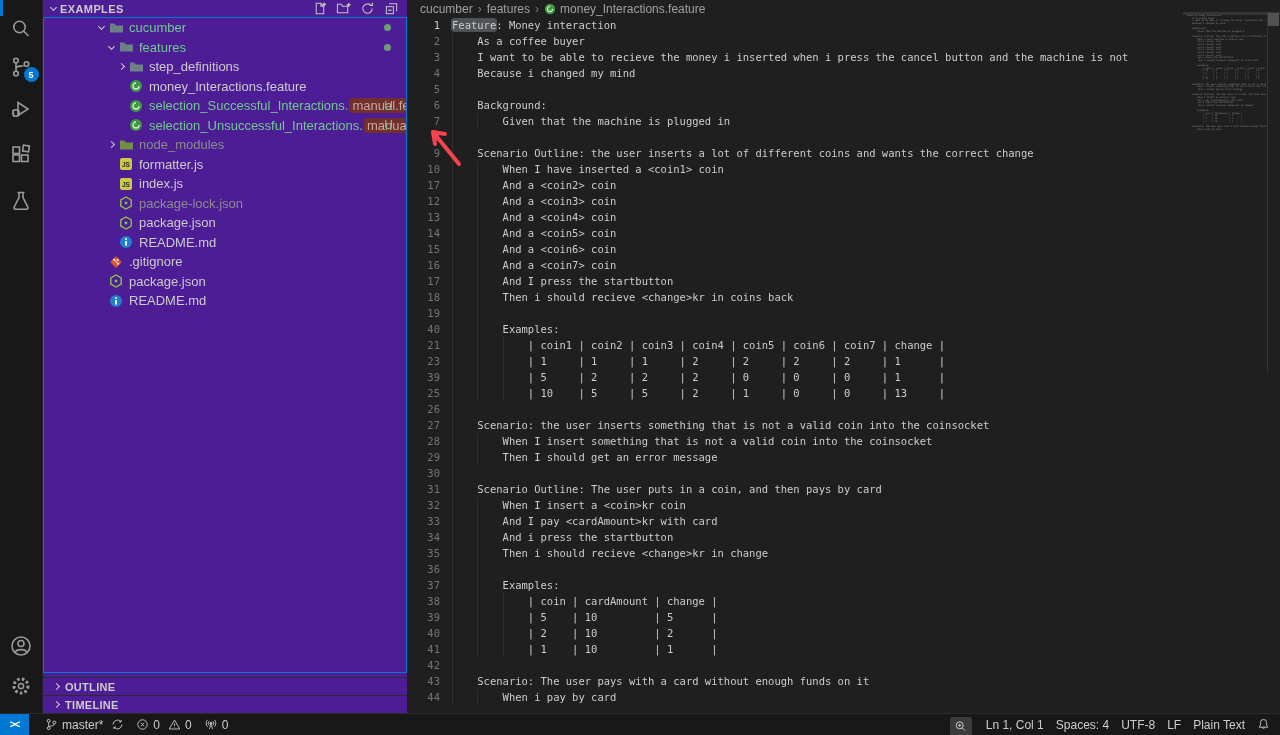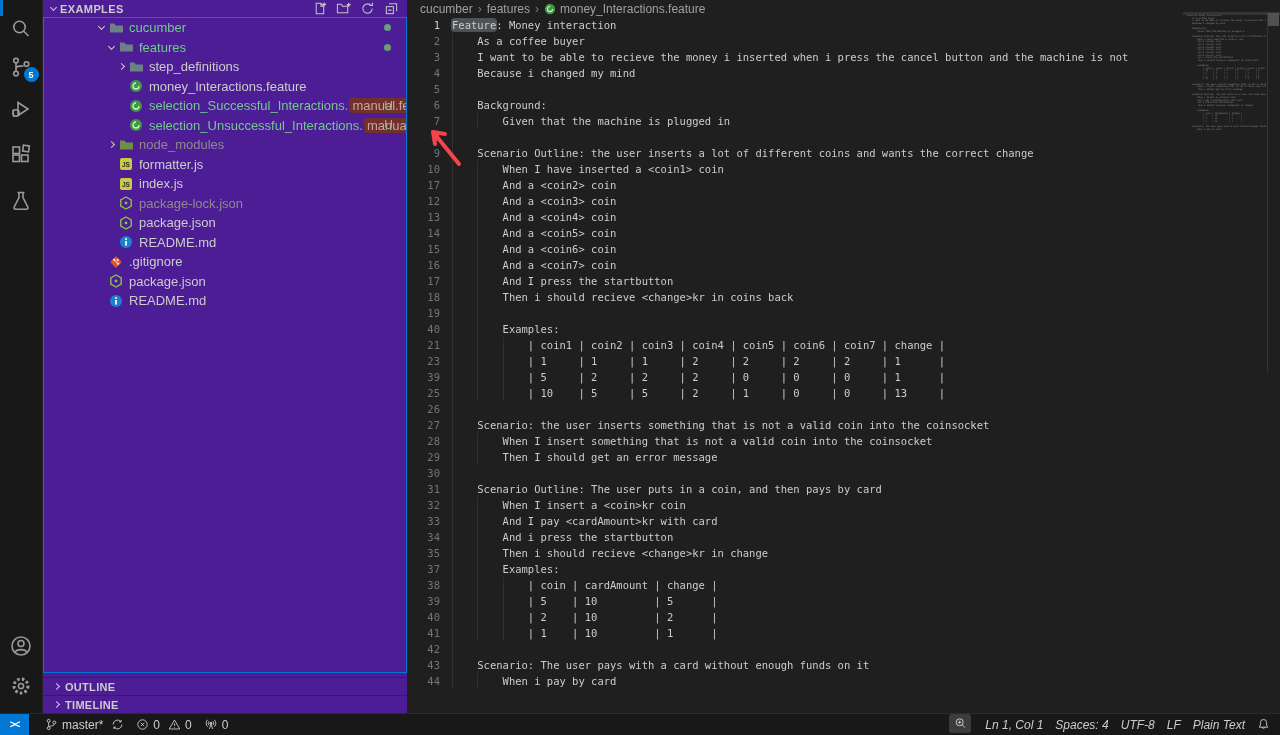--- a/index.html
+++ b/index.html
@@ -71,21 +71,21 @@
   .mm-code { position:absolute; top:3px; left:4px; right:14px; font-family:"DejaVu Sans Mono",monospace;
              font-size:2.2px; line-height:2.64px; color:rgba(205,205,205,0.55); white-space:pre; overflow:hidden; }
 
   
   .statusbar { height:22px; background:#181818; border-top:1px solid #2b2b2b; display:flex;
                align-items:center; font-size:12px; color:#cccccc; flex:none; }
   .sb-remote { width:29px; height:22px; background:#0078d4; color:#fff; display:flex; align-items:center;
                justify-content:center; font-size:10px; font-weight:bold; letter-spacing:-1px; cursor:pointer; }
   .st-item { display:flex; align-items:center; gap:4px; padding:0 6px; height:22px; cursor:pointer; }
   .st-item svg { stroke:#cccccc; fill:none; stroke-width:1.1; }
-  .st-right { margin-left:auto; display:flex; align-items:flex-start;font-style:italic; }
+  .st-right { margin-left:auto; display:flex; align-items:flex-end; }
   .zoom-btn { width:22px; height:19px; background:#3c3c3c; border-radius:3px; display:flex;
               align-items:center; justify-content:center; margin-right:8px; cursor:pointer; }
 </style>
 </head>
 <body>
 
 <div class="app">
   <div class="main">
 
     <div class="activitybar">
@@ -404,20 +404,21 @@
           <div class="cl"><span class="ln">26</span><span class="ct"><span class="guide" style="left: calc(0ch);"></span></span></div>
           <div class="cl"><span class="ln">27</span><span class="ct"><span class="guide" style="left: calc(0ch);"></span>    Scenario: the user inserts something that is not a valid coin into the coinsocket</span></div>
           <div class="cl"><span class="ln">28</span><span class="ct"><span class="guide" style="left: calc(0ch);"></span><span class="guide" style="left: calc(4ch);"></span>        When I insert something that is not a valid coin into the coinsocket</span></div>
           <div class="cl"><span class="ln">29</span><span class="ct"><span class="guide" style="left: calc(0ch);"></span><span class="guide" style="left: calc(4ch);"></span>        Then I should get an error message</span></div>
           <div class="cl"><span class="ln">30</span><span class="ct"><span class="guide" style="left: calc(0ch);"></span></span></div>
           <div class="cl"><span class="ln">31</span><span class="ct"><span class="guide" style="left: calc(0ch);"></span>    Scenario Outline: The user puts in a coin, and then pays by card</span></div>
           <div class="cl"><span class="ln">32</span><span class="ct"><span class="guide" style="left: calc(0ch);"></span><span class="guide" style="left: calc(4ch);"></span>        When I insert a &lt;coin&gt;kr coin</span></div>
           <div class="cl"><span class="ln">33</span><span class="ct"><span class="guide" style="left: calc(0ch);"></span><span class="guide" style="left: calc(4ch);"></span>        And I pay &lt;cardAmount&gt;kr with card</span></div>
           <div class="cl"><span class="ln">34</span><span class="ct"><span class="guide" style="left: calc(0ch);"></span><span class="guide" style="left: calc(4ch);"></span>        And i press the startbutton</span></div>
           <div class="cl"><span class="ln">35</span><span class="ct"><span class="guide" style="left: calc(0ch);"></span><span class="guide" style="left: calc(4ch);"></span>        Then i should recieve &lt;change&gt;kr in change</span></div>
+          <div class="cl"><span class="ln">36</span><span class="ct"><span class="guide" style="left: calc(0ch);"></span><span class="guide" style="left: calc(4ch);"></span></span></div>
           <div class="cl"><span class="ln">37</span><span class="ct"><span class="guide" style="left: calc(0ch);"></span><span class="guide" style="left: calc(4ch);"></span>        Examples:</span></div>
           <div class="cl"><span class="ln">38</span><span class="ct"><span class="guide" style="left: calc(0ch);"></span><span class="guide" style="left: calc(4ch);"></span><span class="guide" style="left: calc(8ch);"></span>            | coin | cardAmount | change |</span></div>
           <div class="cl"><span class="ln">39</span><span class="ct"><span class="guide" style="left: calc(0ch);"></span><span class="guide" style="left: calc(4ch);"></span><span class="guide" style="left: calc(8ch);"></span>            | 5    | 10         | 5      |</span></div>
           <div class="cl"><span class="ln">40</span><span class="ct"><span class="guide" style="left: calc(0ch);"></span><span class="guide" style="left: calc(4ch);"></span><span class="guide" style="left: calc(8ch);"></span>            | 2    | 10         | 2      |</span></div>
           <div class="cl"><span class="ln">41</span><span class="ct"><span class="guide" style="left: calc(0ch);"></span><span class="guide" style="left: calc(4ch);"></span><span class="guide" style="left: calc(8ch);"></span>            | 1    | 10         | 1      |</span></div>
           <div class="cl"><span class="ln">42</span><span class="ct"><span class="guide" style="left: calc(0ch);"></span></span></div>
           <div class="cl"><span class="ln">43</span><span class="ct"><span class="guide" style="left: calc(0ch);"></span>    Scenario: The user pays with a card without enough funds on it</span></div>
           <div class="cl"><span class="ln">44</span><span class="ct"><span class="guide" style="left: calc(0ch);"></span><span class="guide" style="left: calc(4ch);"></span>        When i pay by card</span></div>
         </div>
 

